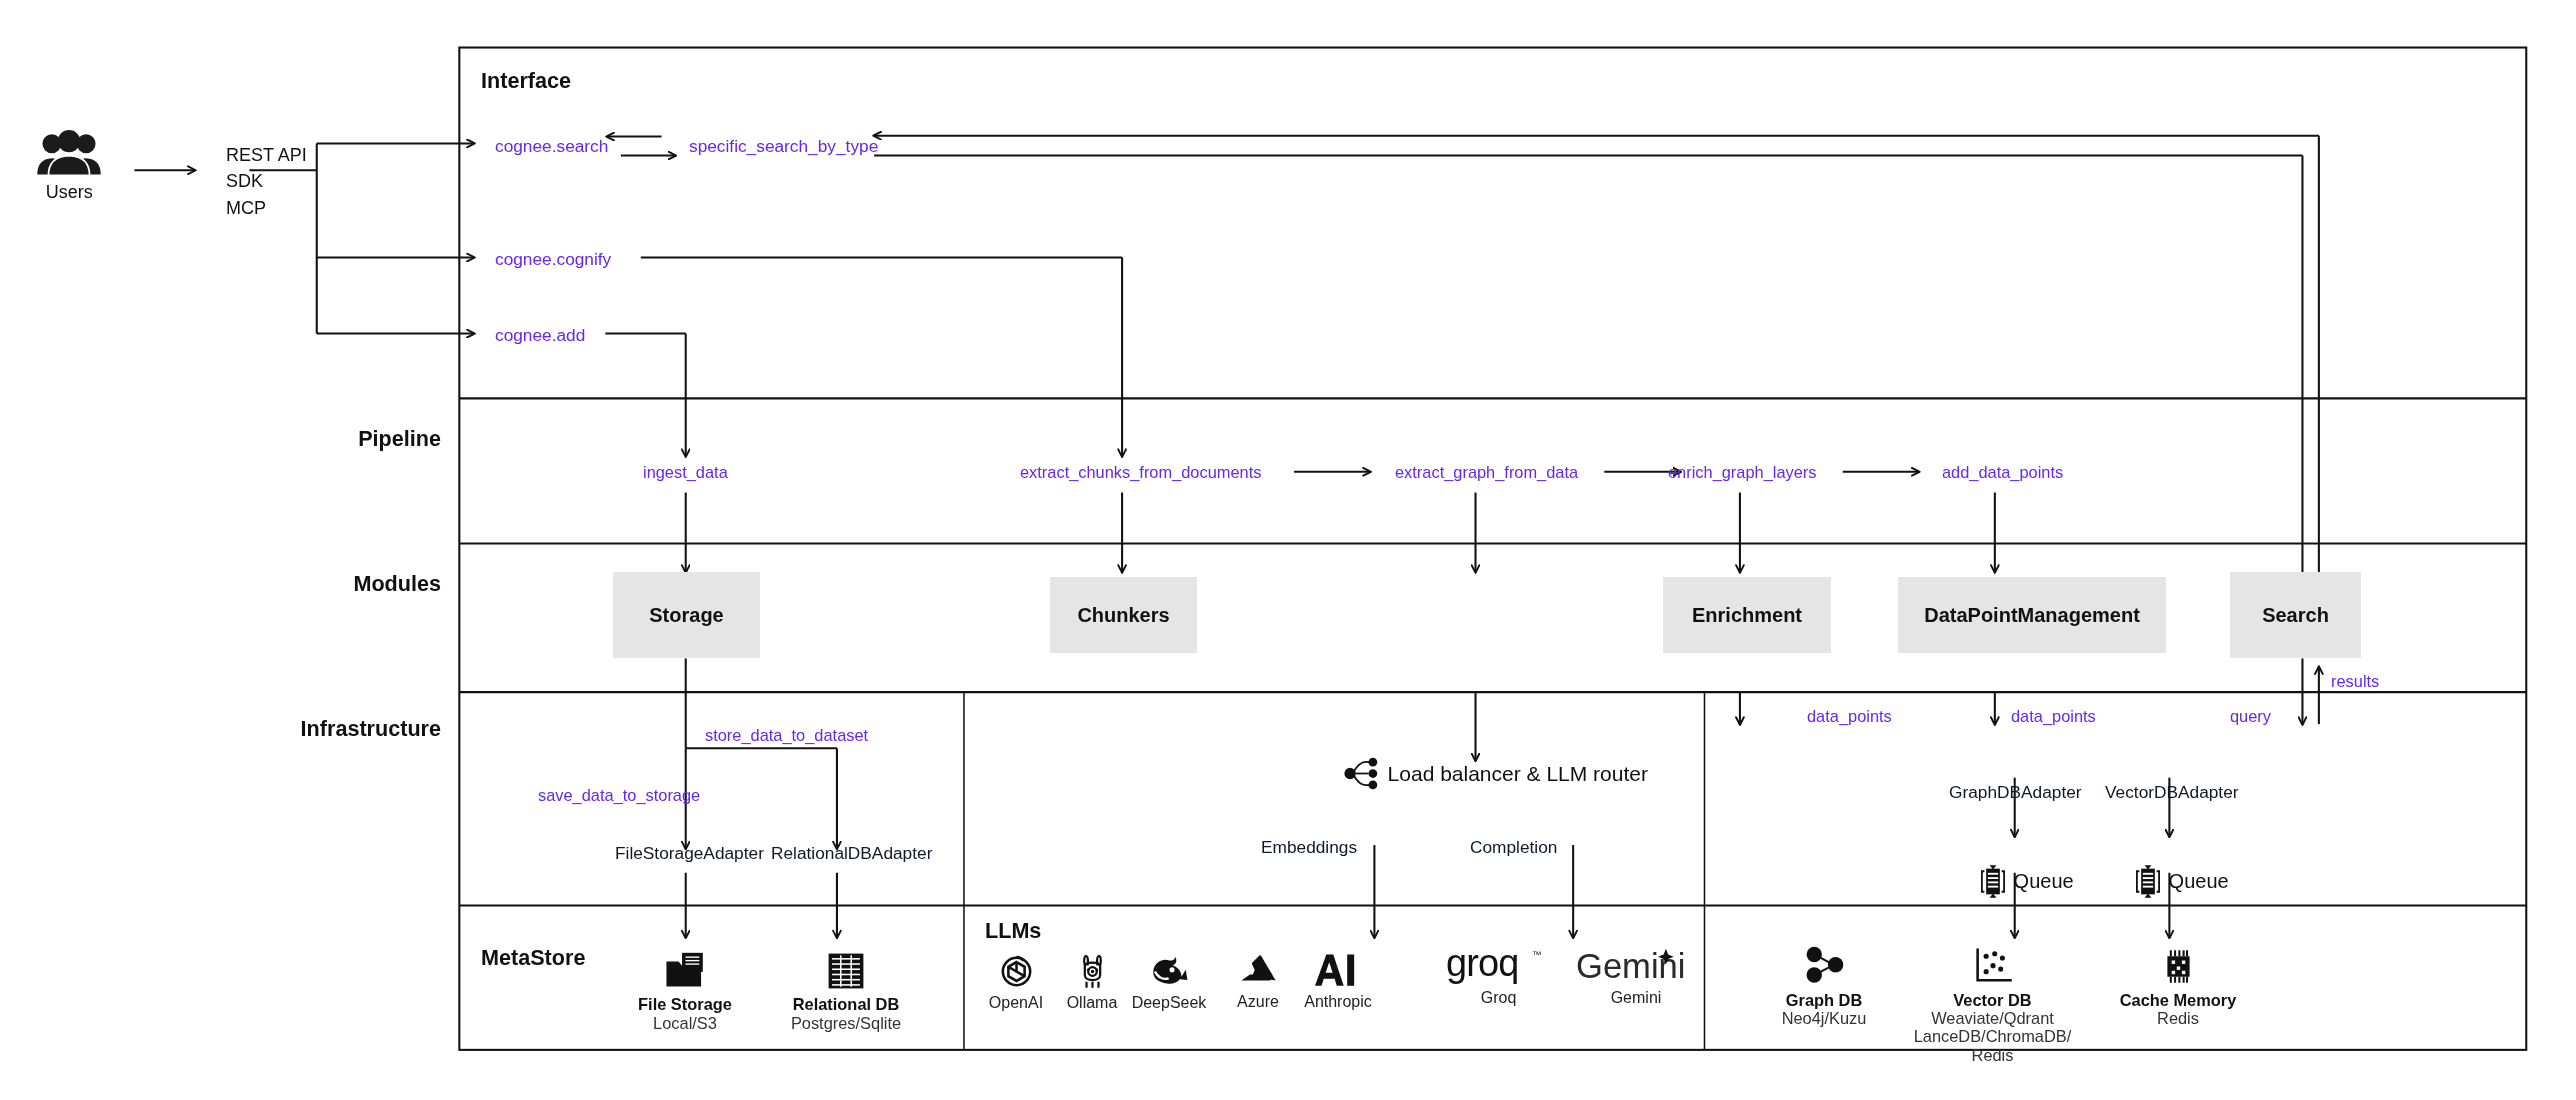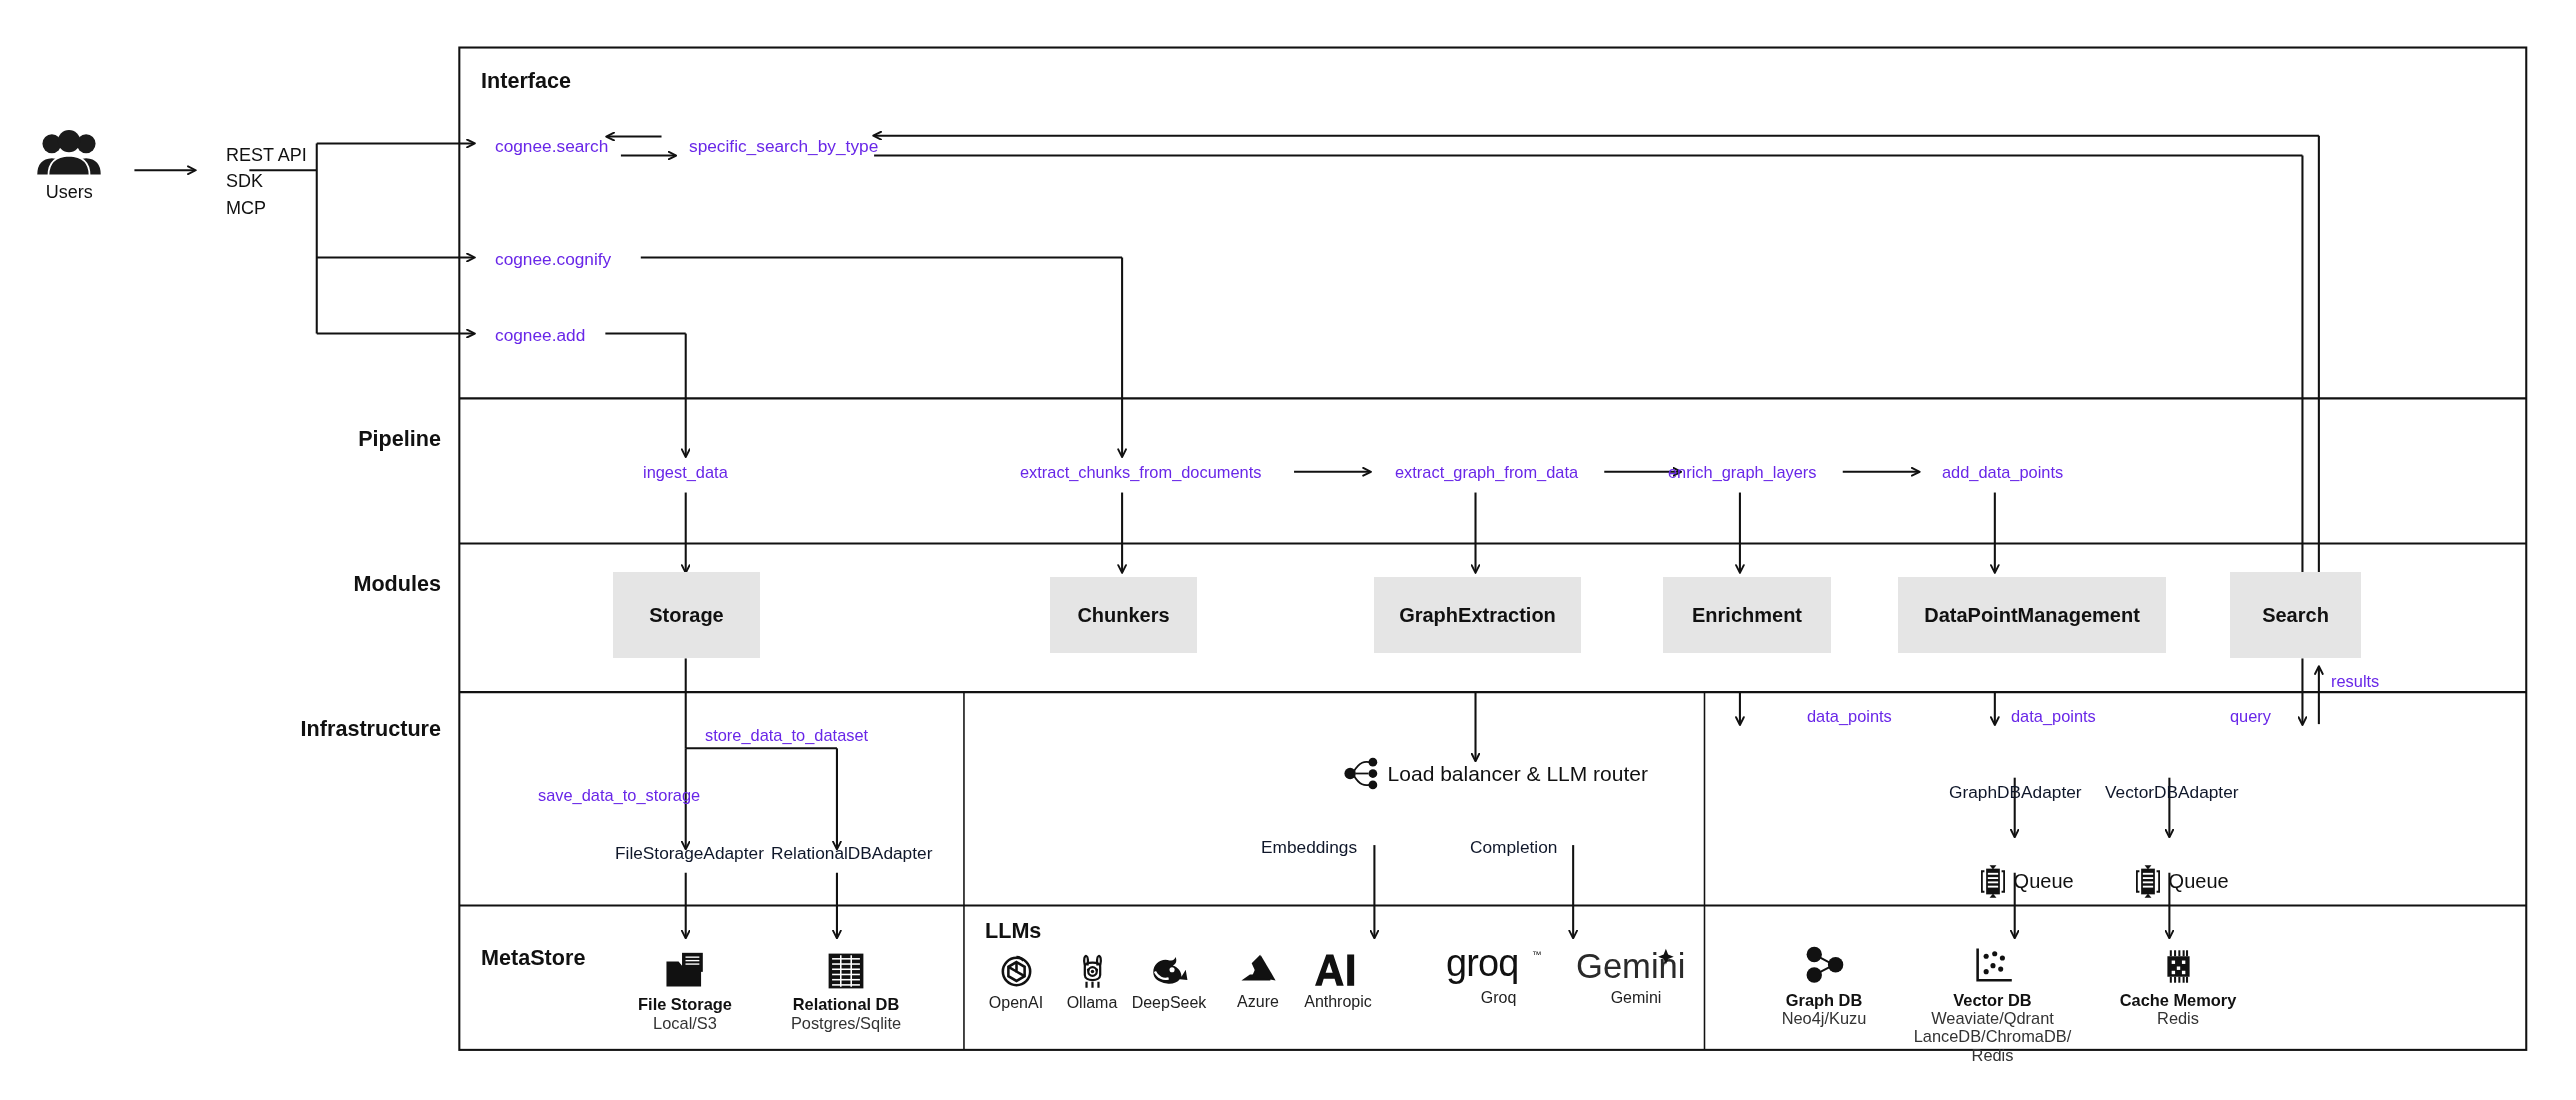--- a/index.html
+++ b/index.html
@@ -169,23 +169,20 @@
   <div class="lbl fn-sm" style="left:1395px;top:463px;">extract_graph_from_data</div>
   <div class="lbl fn-sm" style="left:1668px;top:463px;">enrich_graph_layers</div>
   <div class="lbl fn-sm" style="left:1942px;top:463px;">add_data_points</div>
 
   <div class="modbox" style="left:613px;top:572px;width:147px;height:86px;">
     <span>Storage</span>
   </div>
   <div class="modbox" style="left:1050px;top:577px;width:147px;height:76px;">
     <span>Chunkers</span>
   </div>
-  <div class="modbox" style="left:1374px;top:577px;width:207px;height:76px;">
-    <span>GraphExtraction</span>
-  </div>
   <div class="modbox" style="left:1663px;top:577px;width:168px;height:76px;">
     <span>Enrichment</span>
   </div>
   <div class="modbox" style="left:1898px;top:577px;width:268px;height:76px;">
     <span>DataPointManagement</span>
   </div>
   <div class="modbox" style="left:2230px;top:572px;width:131px;height:86px;">
     <span>Search</span>
   </div>
 

